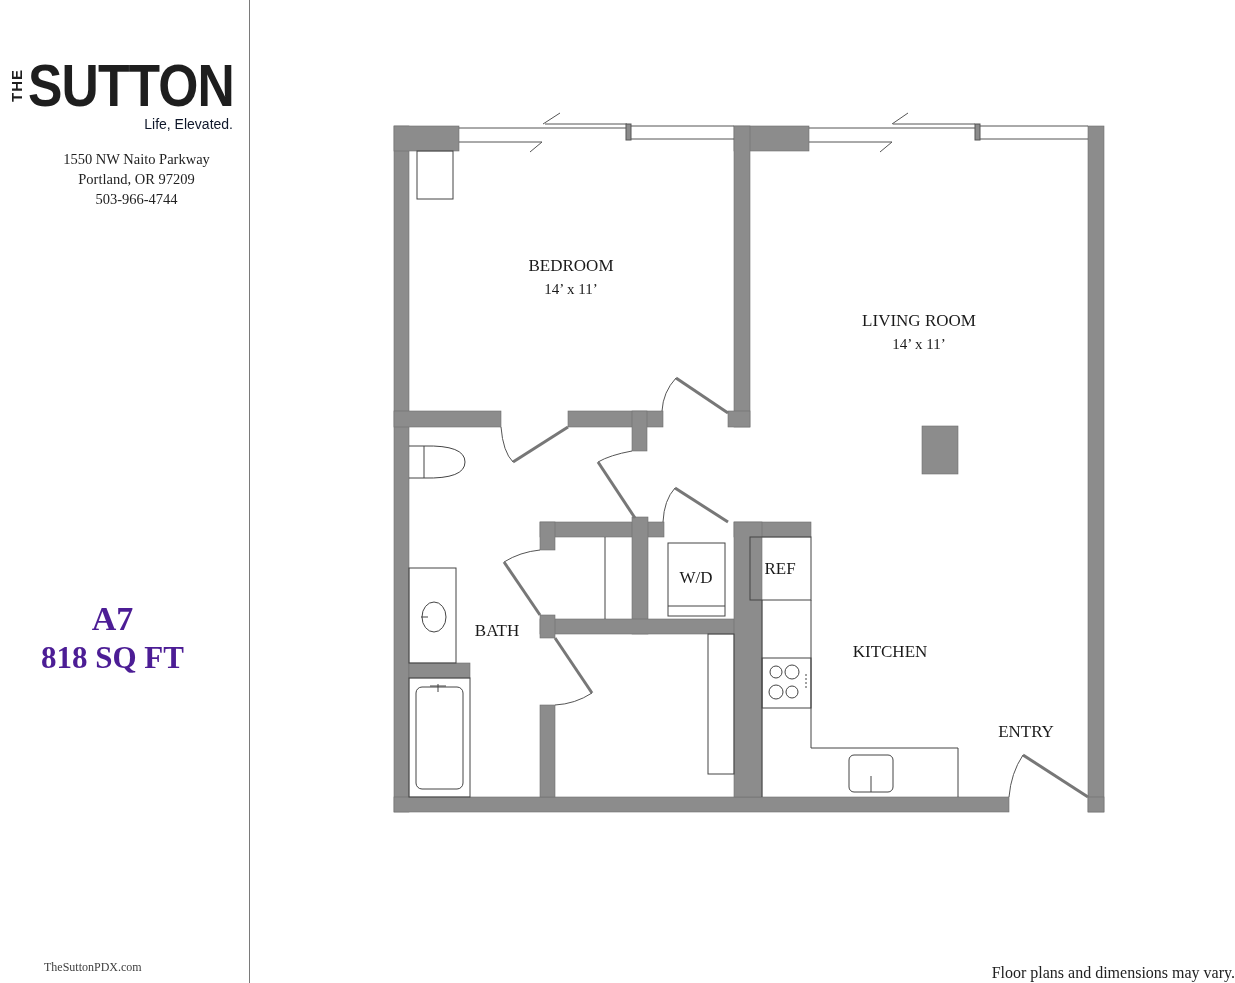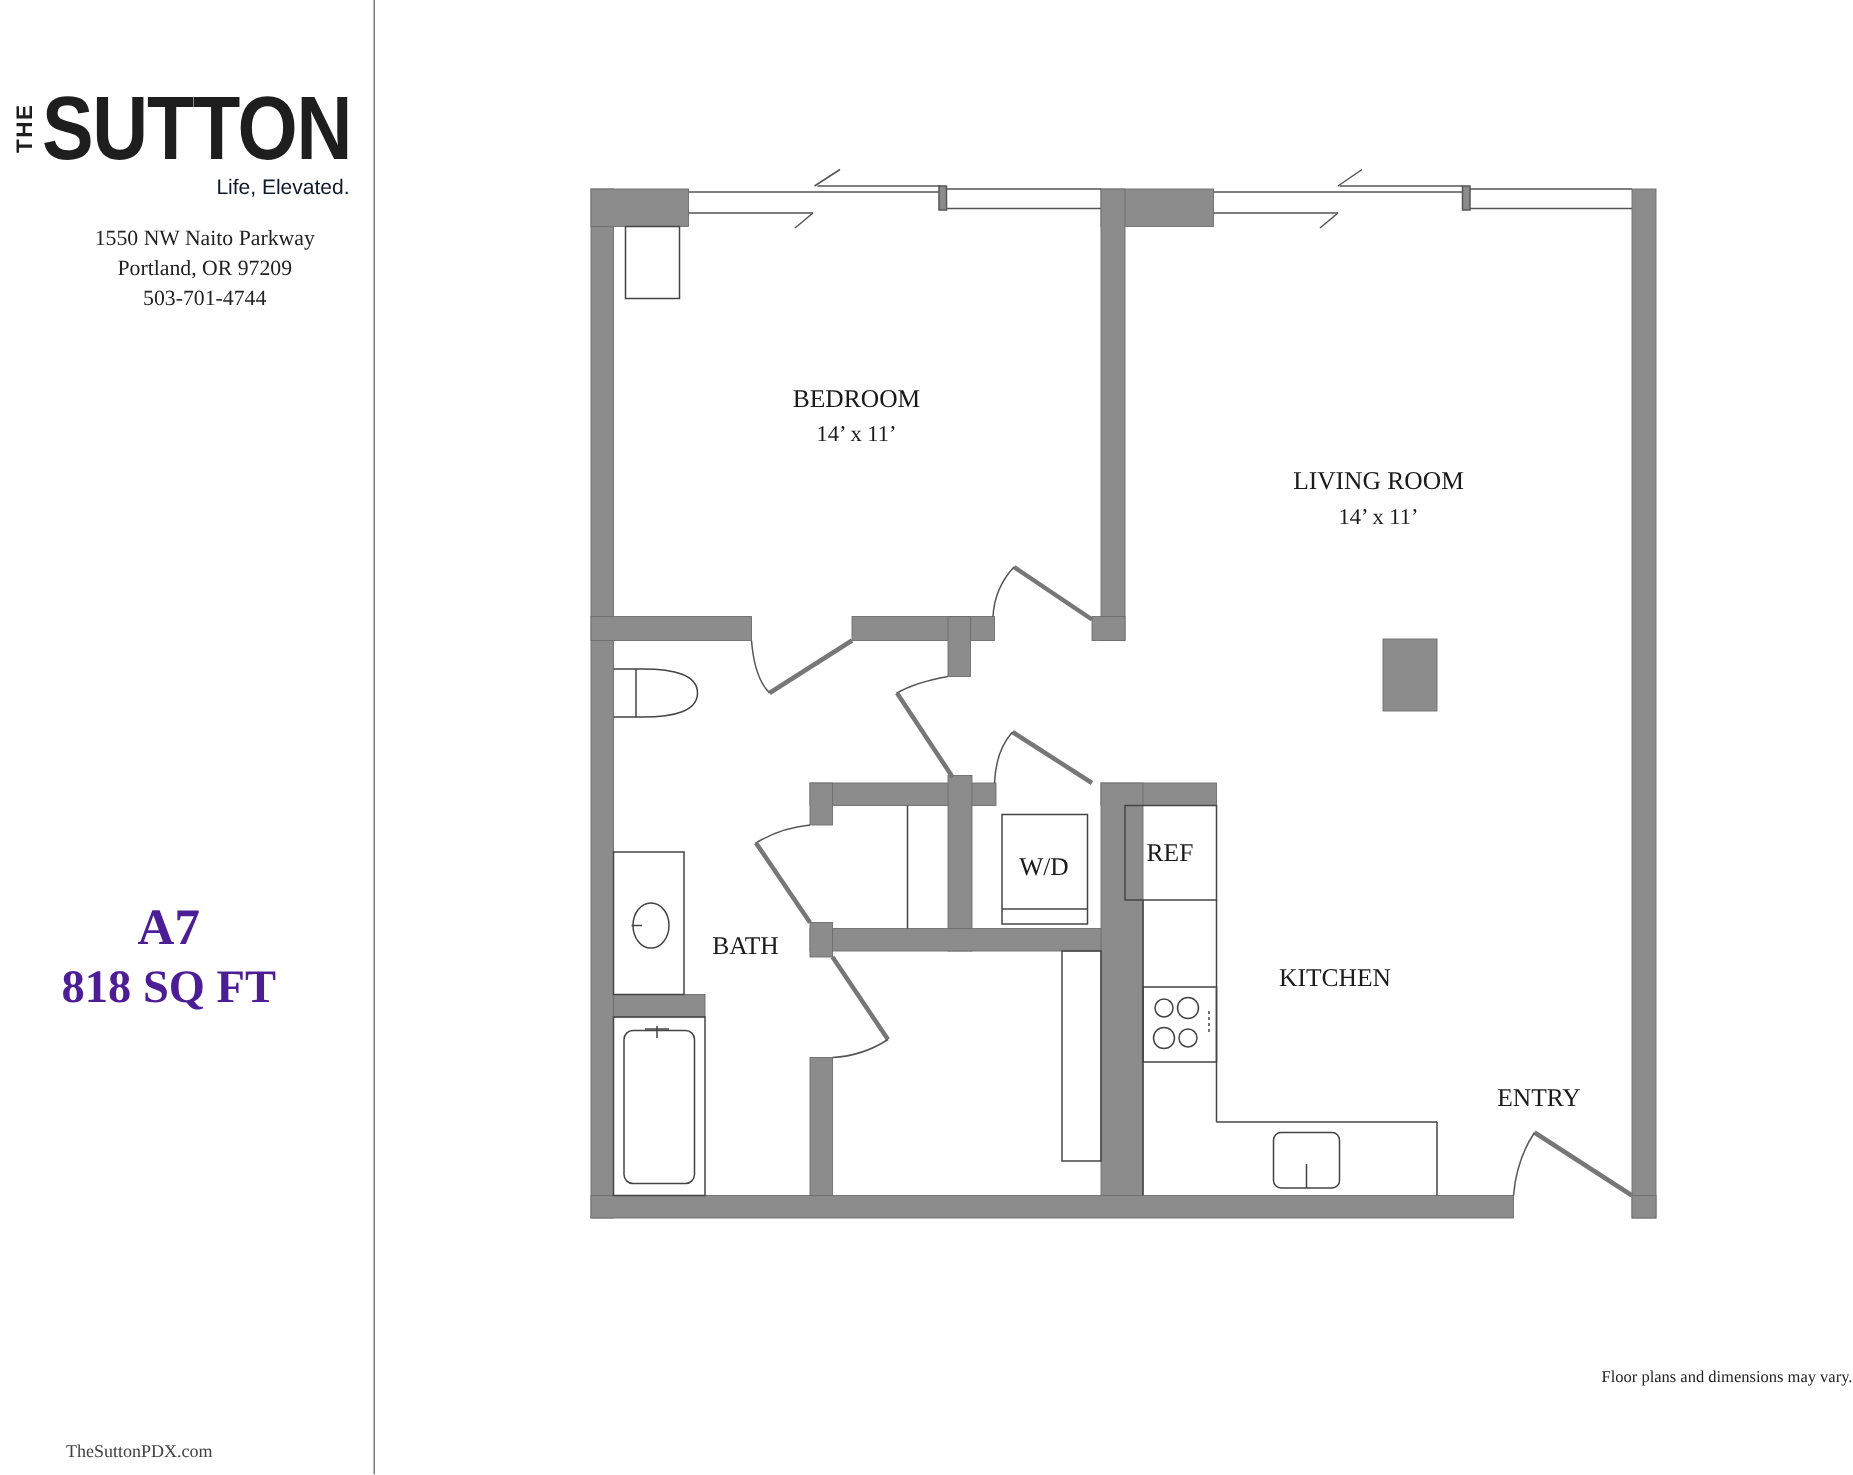--- a/index.html
+++ b/index.html
@@ -7,37 +7,37 @@
   .sidebar { position:absolute; left:0; top:0; width:249px; height:983px; border-right:1px solid #7a7a7a; }
   .logo { position:absolute; left:8px; top:58px; width:230px; height:56px; }
   .logo-the { position:absolute; left:0; top:3px; width:18px; height:50px; font-family:"Liberation Sans", sans-serif; font-weight:bold; font-size:15px; letter-spacing:1px; writing-mode:vertical-rl; transform:rotate(180deg); text-align:center; line-height:18px; color:#1e1e1e; }
   .logo-main { position:absolute; left:20px; top:-8px; font-family:"Liberation Sans", sans-serif; font-weight:bold; font-size:60px; letter-spacing:-1px; color:#1e1e1e; transform:scaleX(0.86); transform-origin:left top; line-height:72px; }
   .tagline { position:absolute; right:16px; top:116px; font-family:"Liberation Sans", sans-serif; font-size:14px; color:#0f172a; }
   .address { position:absolute; left:0; width:225px; top:149px; text-align:center; font-size:14.5px; line-height:20px; color:#222;margin-left:24px; }
   .unit { position:absolute; left:0; width:225px; top:600px; text-align:center; font-weight:bold; color:#4c1d95; }
   .unit .name { font-size:34px; line-height:38px; }
   .unit .rooms, .unit .sqft { font-size:31px; line-height:40px; }
   .website { position:absolute; left:44px; top:960px; font-size:12px; color:#404040; }
-  .disclaimer { position:absolute; right:0; top:912px; font-size:11px; color:#222; }
+  .disclaimer { position:absolute; right:0; top:964px; font-size:16px; color:#222; }
   .plan { position:absolute; left:0; top:0; }
   .lbl { font-family:"Liberation Serif", serif; fill:#1a1a1a; }
 </style>
 </head>
 <body>
 
 <div class="sidebar">
   <div class="logo">
     <div class="logo-the">THE</div>
     <div class="logo-main">SUTTON</div>
   </div>
   <div class="tagline">Life, Elevated.</div>
   <div class="address">
     <div>1550 NW Naito Parkway</div>
     <div>Portland, OR 97209</div>
-    <div>503-701-4744</div>
+    <div>503-966-4744</div>
   </div>
   <div class="unit">
     <div class="name">A7</div>
     <div class="sqft">818 SQ FT</div>
   </div>
   <div class="website">TheSuttonPDX.com</div>
 </div>
 
 <div class="disclaimer">Floor plans and dimensions may vary.</div>
 

